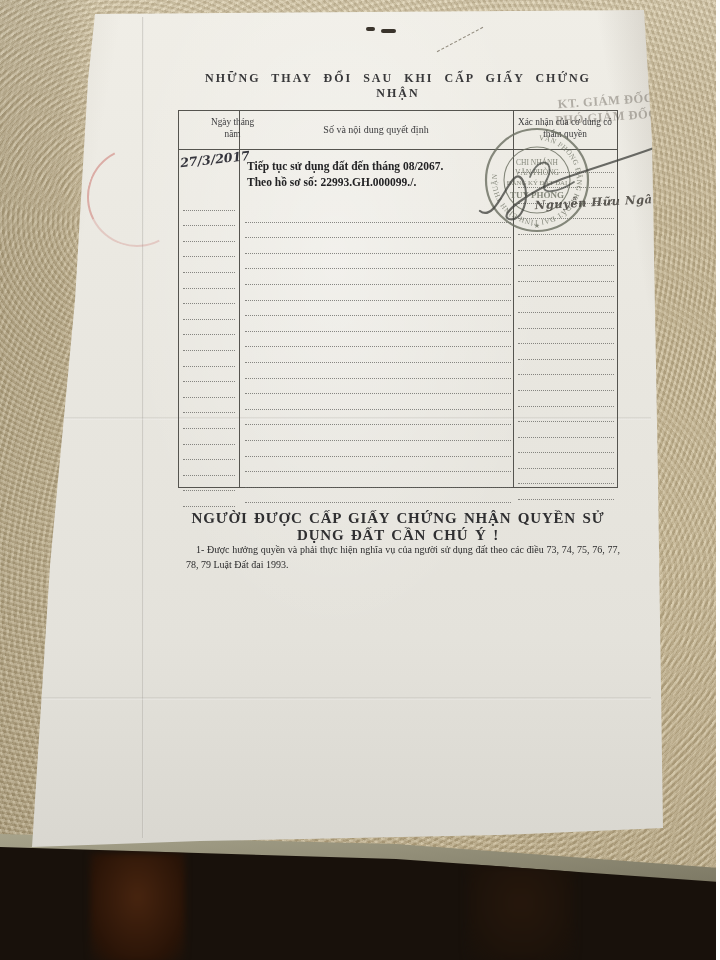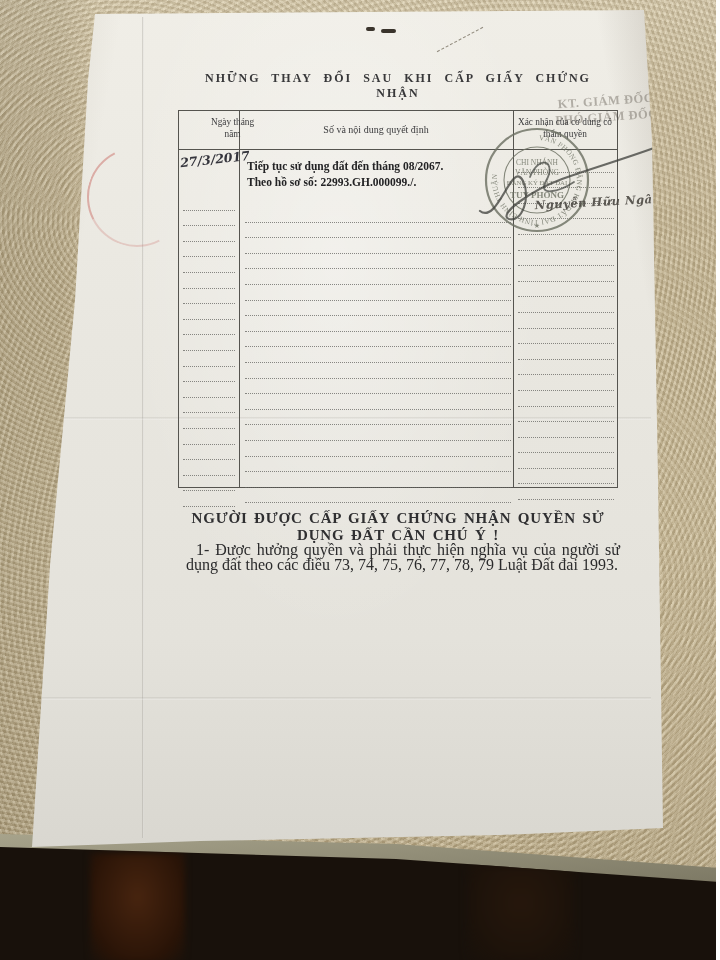--- a/index.html
+++ b/index.html
@@ -69,21 +69,21 @@
     color:rgba(125,120,112,.55);font-weight:bold;font-size:12.5px;letter-spacing:.5px;line-height:16px;text-align:center;white-space:nowrap;}
   .stamp-svg{position:absolute;left:452px;top:120px;opacity:.82;}
   .sig-svg{position:absolute;left:440px;top:126px;}
   .signer{position:absolute;left:498px;top:190px;width:140px;text-align:center;
     font-family:"DejaVu Serif",serif;font-style:italic;font-weight:bold;font-size:11.5px;
     color:rgba(75,72,66,.9);transform:rotate(-3deg);white-space:nowrap;letter-spacing:.5px;}
 
   .notice-heading{position:absolute;left:148px;top:505px;width:440px;text-align:center;
     font-weight:bold;font-size:15px;letter-spacing:.8px;word-spacing:2px;color:#2f2f31;}
   .notes{position:absolute;left:156px;top:538px;width:434px;color:#2b2b2c;
-    font-size:16px;line-height:14.8px;text-align:justify;}
+    font-size:10px;line-height:14.8px;text-align:justify;}
   .notes p{margin:0 0 9px 0;text-indent:10px;}
 </style>
 </head>
 <body>
 
 <div class="photo">
 
   <div class="towel-edge"></div>
   <div class="floor">
     <div class="leg1"></div>

